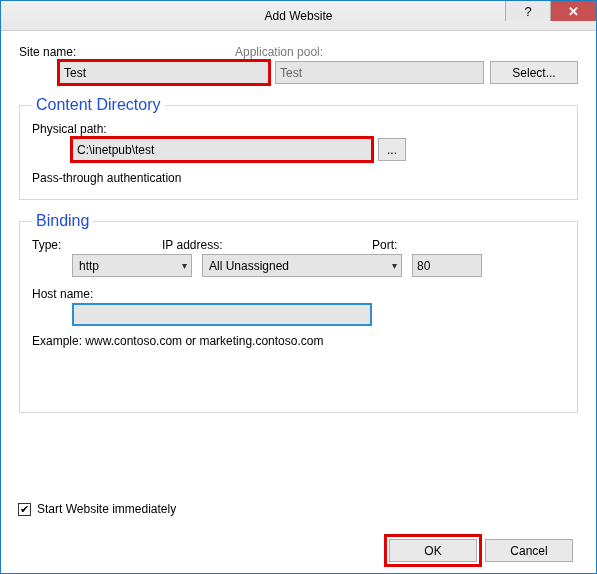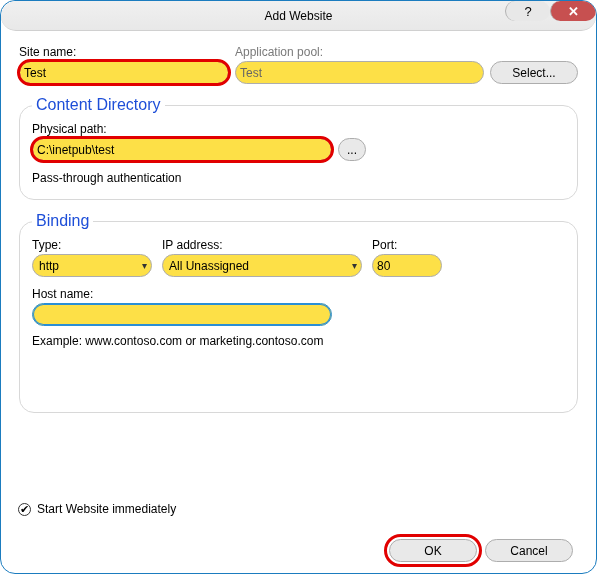--- a/index.html
+++ b/index.html
@@ -1,15 +1,15 @@
 <!DOCTYPE html>
 <html><head>
 <meta charset="utf-8">
 <style>
-  * { box-sizing: border-box; border-radius: 15px; }
+  * { box-sizing: border-box; }
   body {
     margin: 0;
     padding: 0;
     font-family: "Segoe UI", Tahoma, sans-serif;
     font-size: 12px;
     background: #fff;
     width: 597px;
     height: 574px;
     overflow: hidden;
     border: 1px solid #1b7cbf;
@@ -55,23 +55,24 @@
   .content {
     padding: 14px 18px 10px 18px;
   }
   .row { display: flex; gap: 6px; }
   .label { font-size: 12px; color: #000; margin-bottom: 2px; display:block;}
   .label.disabled { color: #7a7a7a; }
   input[type="text"].field, .select {
     border: 1px solid #adadad;
     padding: 3px 4px;
     font-size: 12px;
-    background:#fde047;
+    background:#e5e5e5;
     height: 23px;
     font-family: inherit;
+    margin-left: 40px;
   }
   .field.readonly { background: #f5f5f5; color: #666; }
   .btn-std {
     border: 1px solid #adadad;
     background: #e9e9e9;
     font-size: 12px;
     height: 23px;
     padding: 0 8px;
     font-family: inherit;
     cursor: default;

